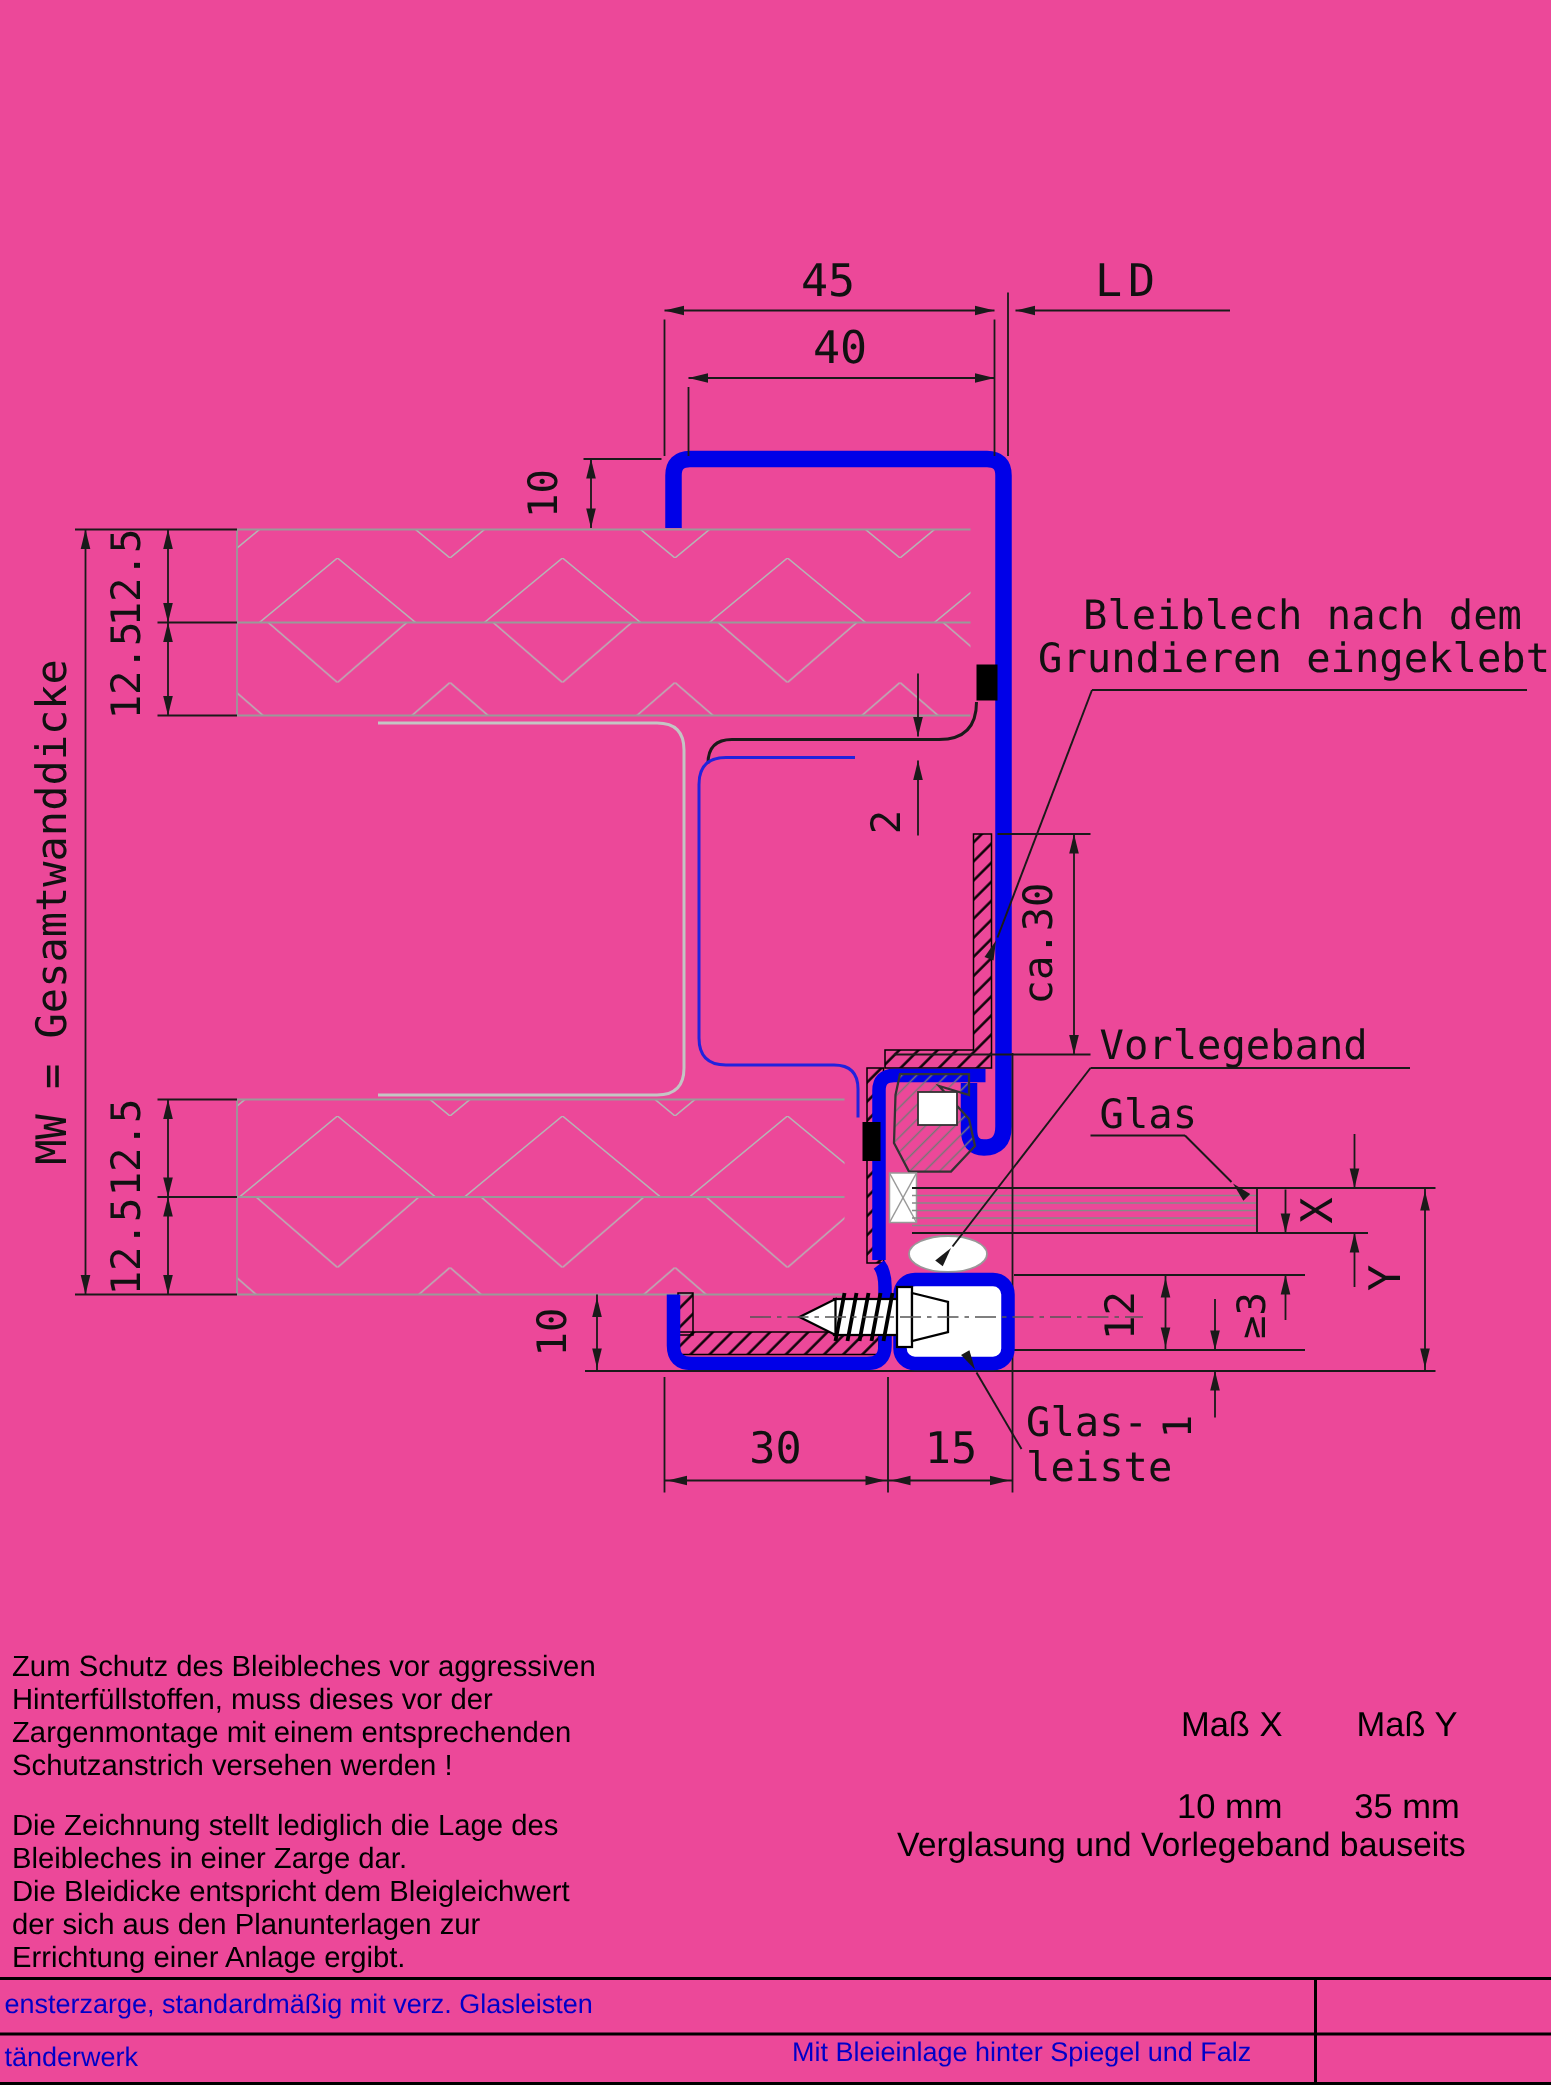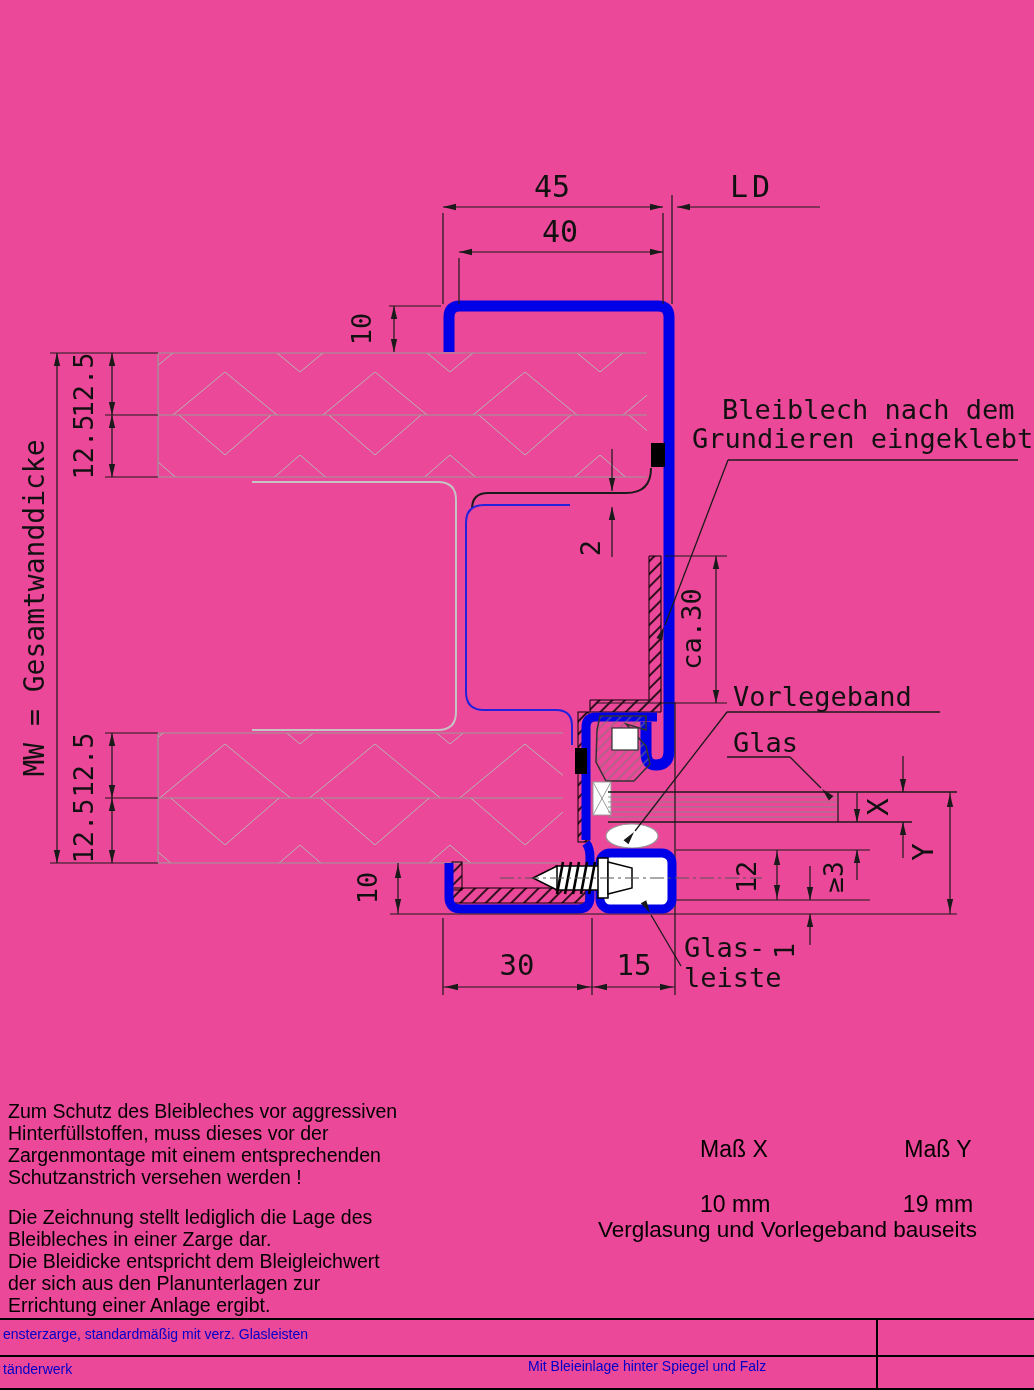--- a/index.html
+++ b/index.html
@@ -3,27 +3,27 @@
 <meta charset="utf-8">
 <style>
   html,body{margin:0;padding:0;background:#fff;}
   #page{position:relative;width:1034px;height:1390px;background:#ec4899;overflow:hidden;
         font-family:"Liberation Sans",sans-serif;color:#1a1a1a;}
   svg text{font-family:"DejaVu Sans Mono",monospace;fill:#111;}
   .note{position:absolute;left:8px;width:390px;font-size:19.5px;line-height:22px;color:#000;}
   .note div{white-space:nowrap;}
   .mtable{position:absolute;left:700px;top:1136px;width:300px;font-size:23px;color:#000;}
   .mrow{display:flex;line-height:26px;}
-  .mc1{width:155px;text-align:left;}
+  .mc1{width:155px;text-align:right;}
   .mc2{margin-left:38px;width:90px;text-align:center;}
   .mhead{margin-bottom:29px;}
   .vnote{position:absolute;left:598px;top:1217px;width:430px;font-size:22.5px;color:#000;white-space:nowrap;}
   .fline{position:absolute;left:0;width:1034px;height:2px;background:#000;}
   .fvert{position:absolute;top:1318px;left:876px;width:2px;height:72px;background:#000;}
-  .ftext{position:absolute;font-size:14px;color:#0000c8;white-space:nowrap;}
+  .ftext{position:absolute;font-size:18px;color:#0000c8;white-space:nowrap;}
 </style>
 </head>
 <body>
 
 <div id="page">
 
 <svg width="1034" height="1390" viewBox="0 0 1034 1390">
   <defs>
     <pattern id="herrA" width="150" height="62" patternUnits="userSpaceOnUse">
       <path d="M0,62 L75,0 L150,62" fill="none" stroke="#b5b5b5" stroke-width="1"></path>
@@ -278,21 +278,21 @@
 </div>
 
 
 <div class="mtable">
   <div class="mrow mhead">
     <div class="mc1">Maß X</div>
     <div class="mc2">Maß Y</div>
   </div>
   <div class="mrow">
     <div class="mc1">10 mm</div>
-    <div class="mc2">19 mm</div>
+    <div class="mc2">35 mm</div>
   </div>
 </div>
 <div class="vnote">Verglasung und Vorlegeband bauseits</div>
 
 
 <div class="fline" style="top:1318px;"></div>
 <div class="fline" style="top:1355px;"></div>
 <div class="fline" style="top:1388px;"></div>
 <div class="fvert"></div>
 <div class="ftext" style="left:3px;top:1326px;">ensterzarge, standardmäßig mit verz. Glasleisten</div>

